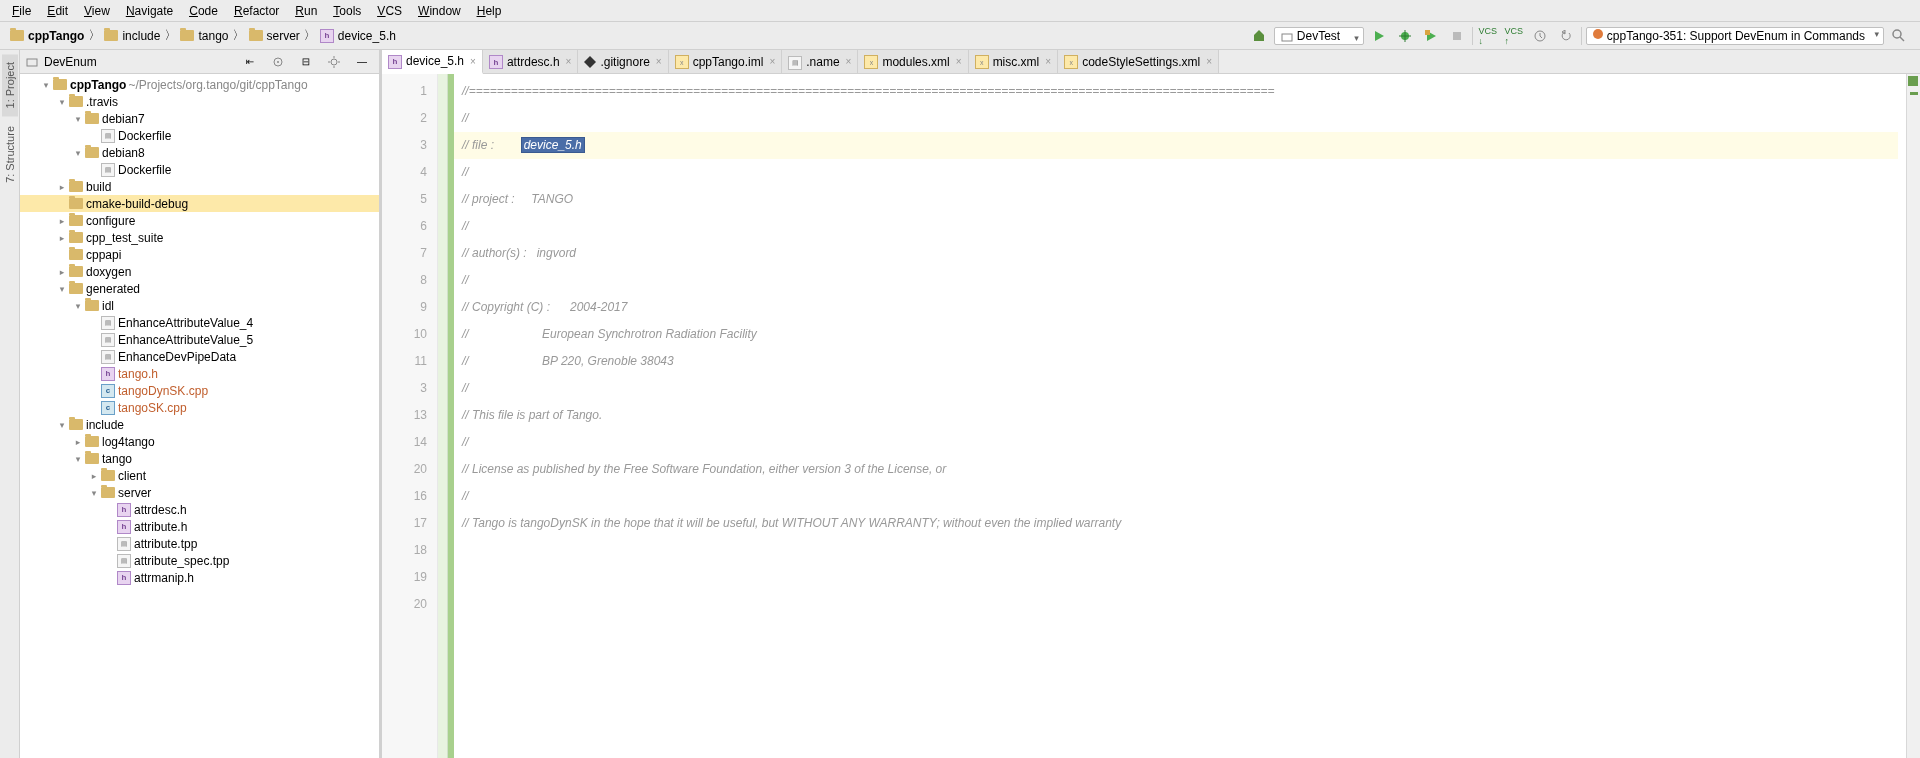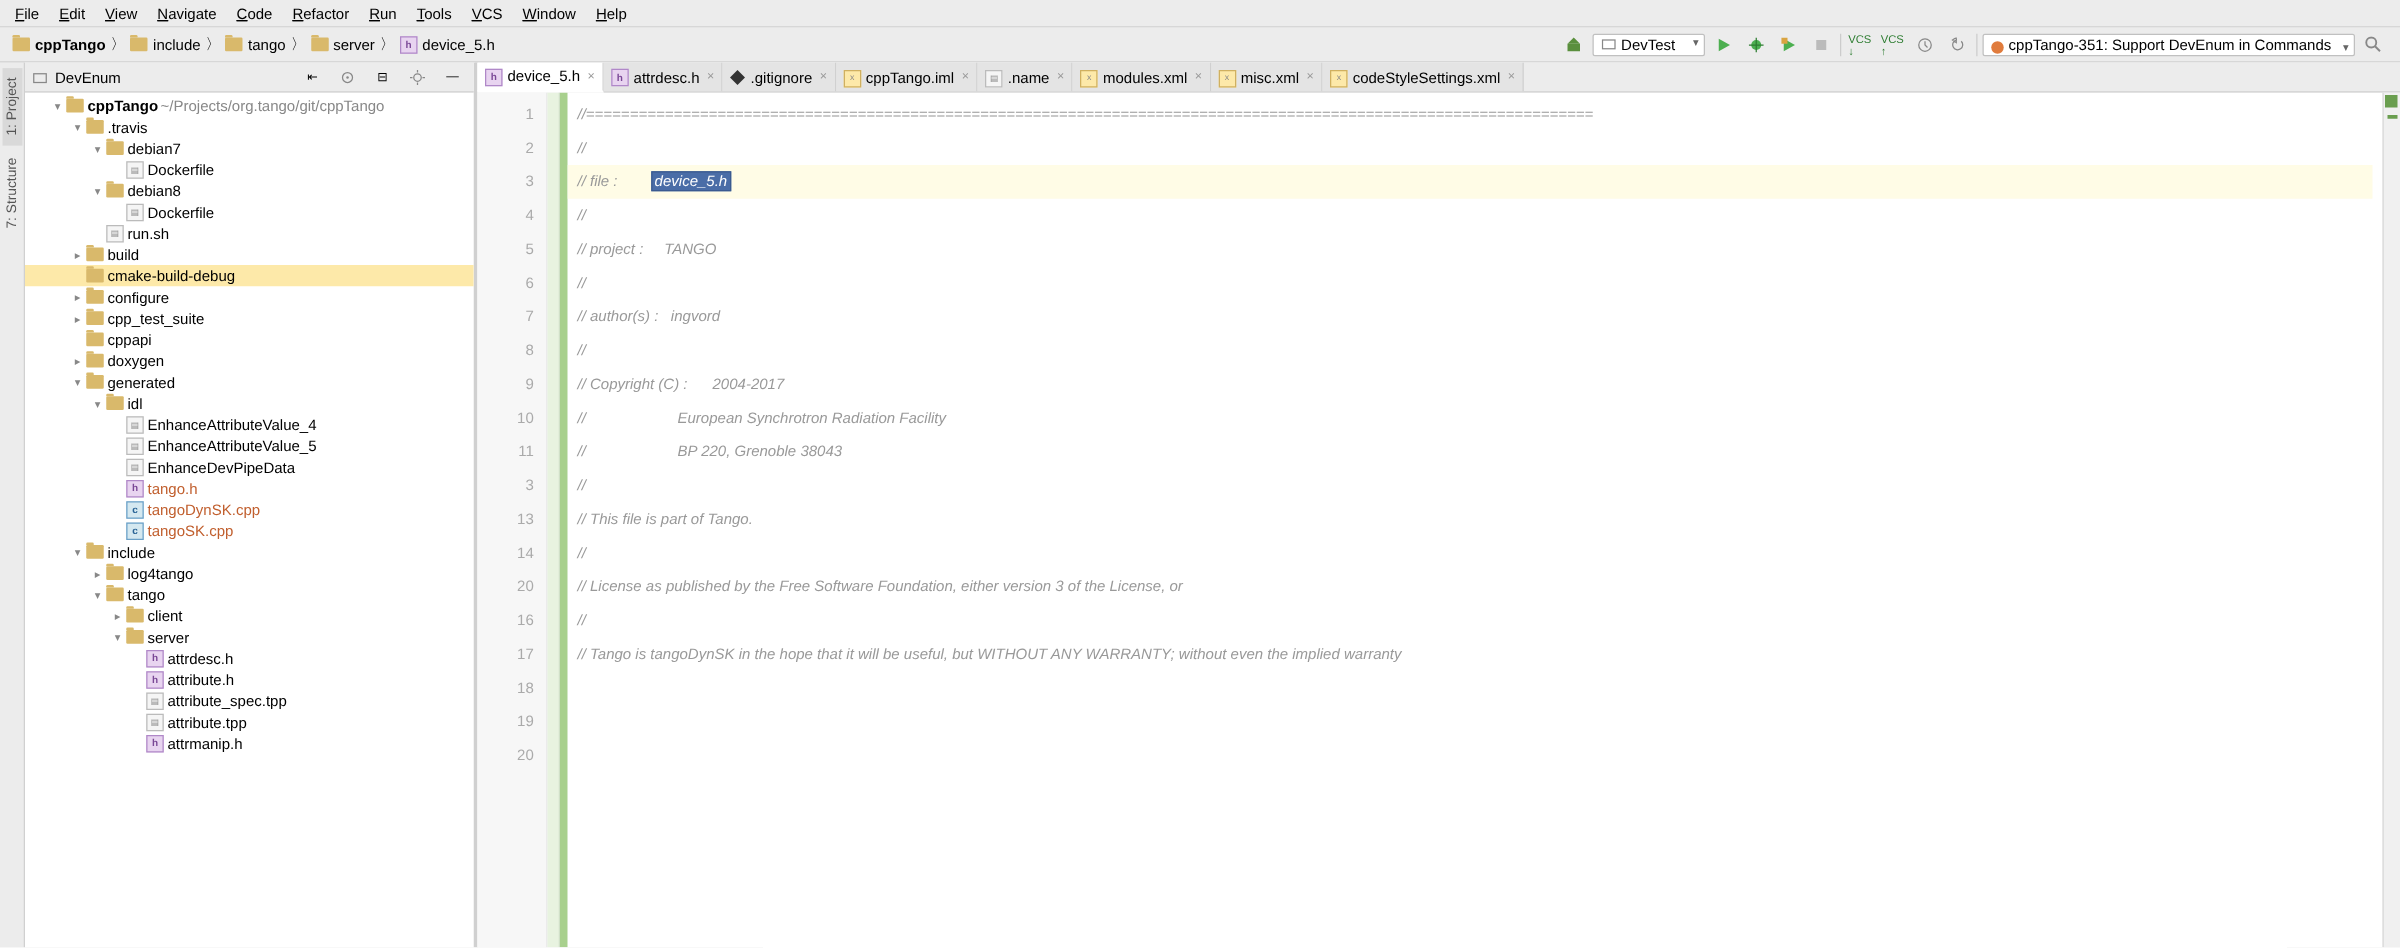--- a/index.html
+++ b/index.html
@@ -9,21 +9,21 @@
 .menubar span:first-letter { text-decoration: underline; }
 .navbar { background: #ececec; border-bottom: 1px solid #d0d0d0; display: flex; align-items: center; height: 28px; padding: 0 6px; gap: 2px; }
 .crumb { display: flex; align-items: center; gap: 4px; padding: 0 4px; }
 .crumb-icon { width: 14px; height: 14px; display: inline-flex; align-items: center; justify-content: center; }
 .folder-ico { width: 14px; height: 11px; background: #d9b96b; border-radius: 1px; position: relative; }
 .folder-ico::before { content: ""; position: absolute; top: -2px; left: 0; width: 6px; height: 2px; background: #d9b96b; border-radius: 1px 1px 0 0; }
 .hfile-ico { width: 14px; height: 14px; background: #e8d4f0; border: 1px solid #b088c8; display: inline-flex; align-items: center; justify-content: center; font-size: 8px; color: #7a4896; font-weight: bold; }
 .spacer { flex: 1; }
 .toolbar-right { display: flex; align-items: center; gap: 4px; padding-right: 4px; }
 .tool-btn { width: 22px; height: 22px; display: inline-flex; align-items: center; justify-content: center; cursor: pointer; border-radius: 2px; }
-.dropdown { background: #fff; border: 1px solid #c0c0c0; padding: 1px 18px 1px 6px; border-radius: 2px; position: relative; cursor: pointer; display: flex; align-items: flex-start; gap: 4px; }
+.dropdown { background: #fff; border: 1px solid #c0c0c0; padding: 1px 18px 1px 6px; border-radius: 2px; position: relative; cursor: pointer; display: flex; align-items: flex-end; gap: 4px; }
 .dropdown::after { content: "▾"; position: absolute; right: 4px; font-size: 9px; color: #666; }
 .main { flex: 1; display: flex; overflow: hidden; }
 .left-gutter { width: 20px; background: #ececec; border-right: 1px solid #d0d0d0; display: flex; flex-direction: column; align-items: center; padding-top: 4px; gap: 2px; }
 .vtab { writing-mode: vertical-rl; transform: rotate(180deg); padding: 8px 2px; font-size: 11px; color: #555; cursor: pointer; display: flex; align-items: center; gap: 4px; }
 .vtab.active { background: #d9d9d9; }
 .sidebar { width: 360px; background: #fff; border-right: 1px solid #d0d0d0; display: flex; flex-direction: column; }
 .sidebar-header { background: #ececec; border-bottom: 1px solid #d0d0d0; padding: 2px 6px; display: flex; align-items: center; gap: 6px; height: 24px; }
 .sidebar-header .title { font-weight: normal; }
 .tree { flex: 1; overflow: auto; padding: 2px 0; }
 .tree-row { display: flex; align-items: center; height: 17px; padding: 0 4px; cursor: pointer; white-space: nowrap; }
@@ -45,21 +45,21 @@
 .gutter .ln { height: 27px; }
 .margin { width: 10px; background: #e8f3e0; border-right: 1px solid #d0e0c8; }
 .margin2 { width: 6px; background: #a8d08d; }
 .code { flex: 1; padding: 4px 8px; line-height: 27px; color: #999; font-style: italic; position: relative; overflow-x: auto; }
 .code .line { height: 27px; white-space: pre; }
 .line.hl { background: #fffce6; margin-left: -8px; padding-left: 8px; }
 .selbox { background: #4a6da7; color: #fff; font-style: italic; padding: 0 2px; border: 1px solid #3a5a90; }
 .right-gutter { width: 14px; background: #f0f0f0; border-left: 1px solid #d8d8d8; position: relative; }
 .right-gutter .mark { position: absolute; right: 2px; width: 8px; height: 3px; background: #6a9e4f; }
 .divider { width: 2px; background: #d0d0d0; cursor: col-resize; }
-.task-dd { display: flex; align-items: flex-end; gap: 4px; max-width: 420px; }
+.task-dd { display: flex; align-items: flex-start; gap: 4px; max-width: 420px; }
 .orange-dot { width: 10px; height: 10px; border-radius: 50%; background: #e07b3c; }
 svg { display: block; }
 </style>
 </head>
 <body>
 
 <div class="menubar">
     <span><u>F</u>ile</span>
     <span><u>E</u>dit</span>
     <span><u>V</u>iew</span>
@@ -253,28 +253,20 @@
         </div>
         <div class="tree-row">
           <span class="ind" style="width:64px;"></span>
           <span class="tree-arrow"></span>
           <span class="tree-icon">
             <span class="cfile-ico">▤</span>
           </span>
           <span class="tree-label" style="">Dockerfile</span>
         </div>
         <div class="tree-row">
-          <span class="ind" style="width:48px;"></span>
-          <span class="tree-arrow"></span>
-          <span class="tree-icon">
-            <span class="cfile-ico">▤</span>
-          </span>
-          <span class="tree-label" style="">run.sh</span>
-        </div>
-        <div class="tree-row">
           <span class="ind" style="width:32px;"></span>
           <span class="tree-arrow">▸</span>
           <span class="tree-icon">
             <span class="folder-ico"></span>
           </span>
           <span class="tree-label" style="">build</span>
         </div>
         <div class="tree-row sel">
           <span class="ind" style="width:32px;"></span>
           <span class="tree-arrow"></span>
@@ -434,29 +426,29 @@
             <span class="hfile-ico">h</span>
           </span>
           <span class="tree-label" style="">attribute.h</span>
         </div>
         <div class="tree-row">
           <span class="ind" style="width:80px;"></span>
           <span class="tree-arrow"></span>
           <span class="tree-icon">
             <span class="cfile-ico">▤</span>
           </span>
+          <span class="tree-label" style="">attribute.tpp</span>
+        </div>
+        <div class="tree-row">
+          <span class="ind" style="width:80px;"></span>
+          <span class="tree-arrow"></span>
+          <span class="tree-icon">
+            <span class="cfile-ico">▤</span>
+          </span>
           <span class="tree-label" style="">attribute_spec.tpp</span>
-        </div>
-        <div class="tree-row">
-          <span class="ind" style="width:80px;"></span>
-          <span class="tree-arrow"></span>
-          <span class="tree-icon">
-            <span class="cfile-ico">▤</span>
-          </span>
-          <span class="tree-label" style="">attribute.tpp</span>
         </div>
         <div class="tree-row">
           <span class="ind" style="width:80px;"></span>
           <span class="tree-arrow"></span>
           <span class="tree-icon">
             <span class="hfile-ico">h</span>
           </span>
           <span class="tree-label" style="">attrmanip.h</span>
         </div>
       </div>

